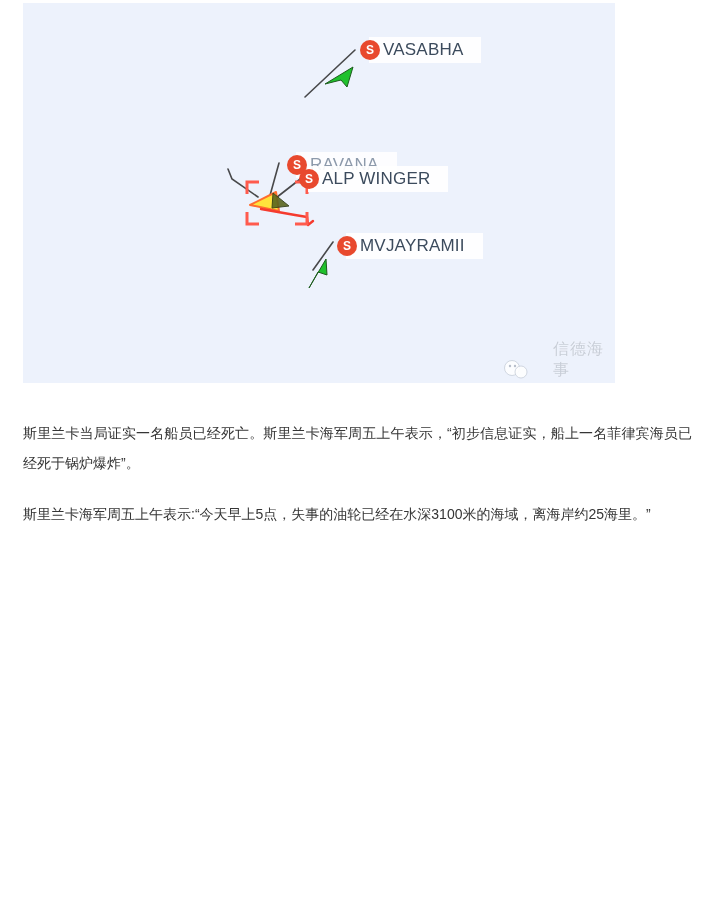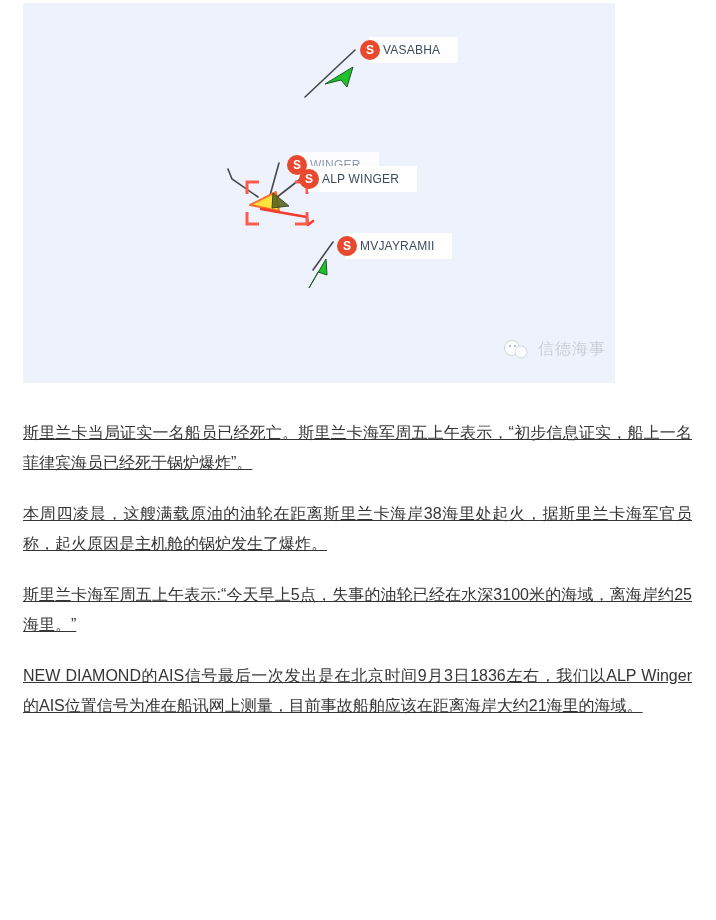--- a/index.html
+++ b/index.html
@@ -37,42 +37,41 @@
     position:absolute;display:flex;align-items:center;white-space:nowrap;
   }
   .sbadge{
     width:20px;height:20px;border-radius:50%;background:var(--badge);
     color:#fff;font-weight:bold;font-size:12px;line-height:20px;text-align:center;
     position:relative;z-index:3;flex:0 0 auto;
     font-family:"Liberation Sans",sans-serif;
   }
   .vname{
     background:rgba(255,255,255,0.92);color:var(--label-text);
-    font-size:12px;line-height:24px;padding:1px 18px 1px 14px;margin-left:-11px;
+    font-size:17px;line-height:24px;padding:1px 18px 1px 14px;margin-left:-11px;
     position:relative;z-index:1;letter-spacing:.2px;
   }
   .vlabel.under{z-index:1;}
   .vlabel.under .vname{background:rgba(255,255,255,0.85);color:#8d9aab;}
   .vlabel.over{z-index:2;}
   .watermark{
     position:absolute;left:480px;top:336px;z-index:4;
-    display:flex;align-items:flex-start;gap:7px;
+    display:flex;align-items:flex-end;gap:22px;
     color:#c6ccd6;font-size:16px;letter-spacing:1px;opacity:.95;
     text-shadow:0 0 1px rgba(255,255,255,.8);
   }
   .wm-icon svg{display:block;}
   
   .article{
     position:absolute;left:23px;top:418px;width:669px;
   }
   .article p{
-    font-size:16px;line-height:30px;color:var(--body-text);
+    font-size:14px;line-height:30px;color:var(--body-text);
     text-align:justify;margin:0 0 21px 0;
     font-family:"Liberation Sans","DejaVu Sans",sans-serif;
-    text-decoration:underline;
   }
 </style>
 </head>
 <body>
 
 <div class="page">
 
   <figure class="map">
     <svg class="vectors" width="592" height="380" viewBox="0 0 592 380">
 
@@ -91,21 +90,21 @@
       <polyline class="red-trk" points="238,206 272,212 284,214 285,222 290,218"></polyline>
 
       <path class="bracket" d="M236,179 L224,179 L224,191"></path>
       <path class="bracket" d="M272,179 L284,179 L284,191"></path>
       <path class="bracket" d="M224,209 L224,221 L236,221"></path>
       <path class="bracket" d="M284,209 L284,221 L272,221"></path>
     </svg>
 
     <div class="vlabel under" style="left:264px;top:149px">
       <span class="sbadge">S</span>
-      <span class="vname">WINGER</span>
+      <span class="vname">RAVANA</span>
     </div>
     <div class="vlabel over" style="left:276px;top:163px">
       <span class="sbadge">S</span>
       <span class="vname">ALP WINGER</span>
     </div>
     <div class="vlabel over" style="left:337px;top:34px">
       <span class="sbadge">S</span>
       <span class="vname">VASABHA</span>
     </div>
     <div class="vlabel over" style="left:314px;top:230px">
@@ -121,18 +120,16 @@
           <circle cx="7" cy="7" r="1.2" fill="rgba(150,160,175,0.7)"></circle>
           <circle cx="12" cy="7" r="1.2" fill="rgba(150,160,175,0.7)"></circle>
         </svg>
       </span>
       <span class="wm-text">信德海事</span>
     </div>
   </figure>
 
   <div class="article">
     <p>斯里兰卡当局证实一名船员已经死亡。斯里兰卡海军周五上午表示，“初步信息证实，船上一名菲律宾海员已经死于锅炉爆炸”。</p>
-    <p>本周四凌晨，这艘满载原油的油轮在距离斯里兰卡海岸38海里处起火，据斯里兰卡海军官员称，起火原因是主机舱的锅炉发生了爆炸。</p>
     <p>斯里兰卡海军周五上午表示:“今天早上5点，失事的油轮已经在水深3100米的海域，离海岸约25海里。”</p>
-    <p>NEW DIAMOND的AIS信号最后一次发出是在北京时间9月3日1836左右，我们以ALP Winger 的AIS位置信号为准在船讯网上测量，目前事故船舶应该在距离海岸大约21海里的海域。</p>
   </div>
 
 </div>
 
 </body></html>

